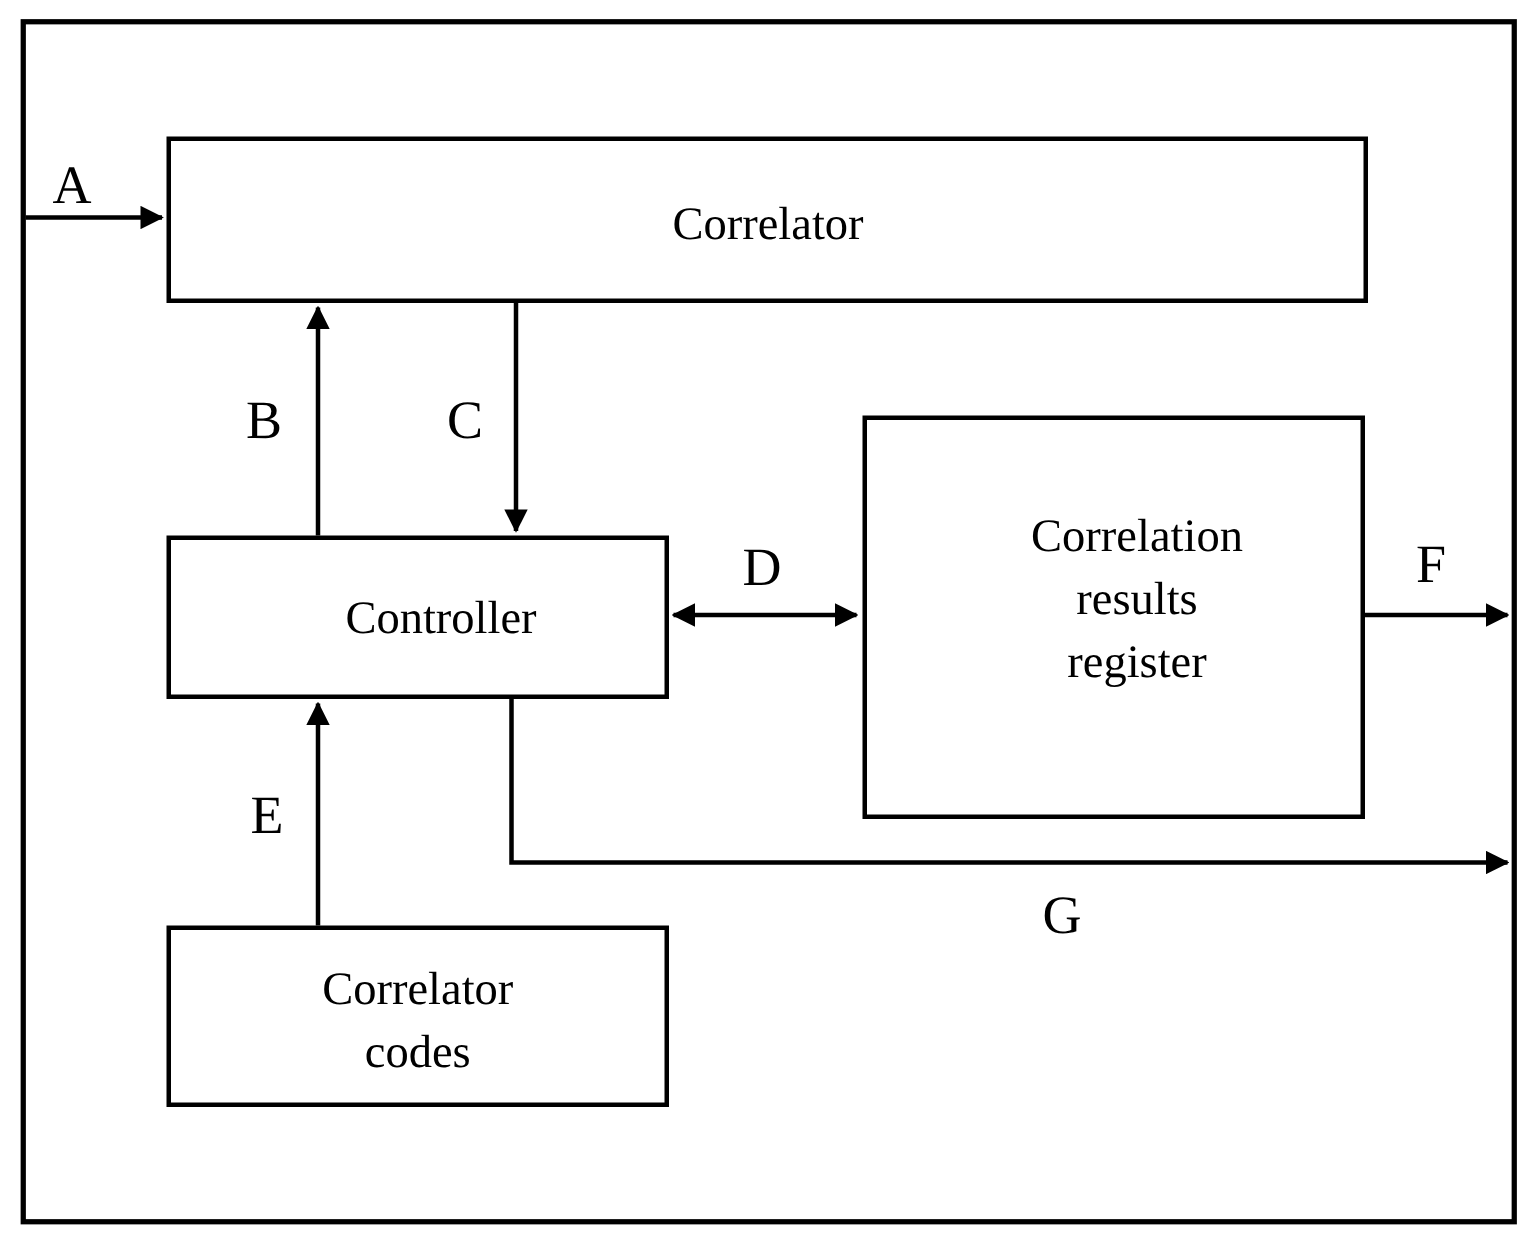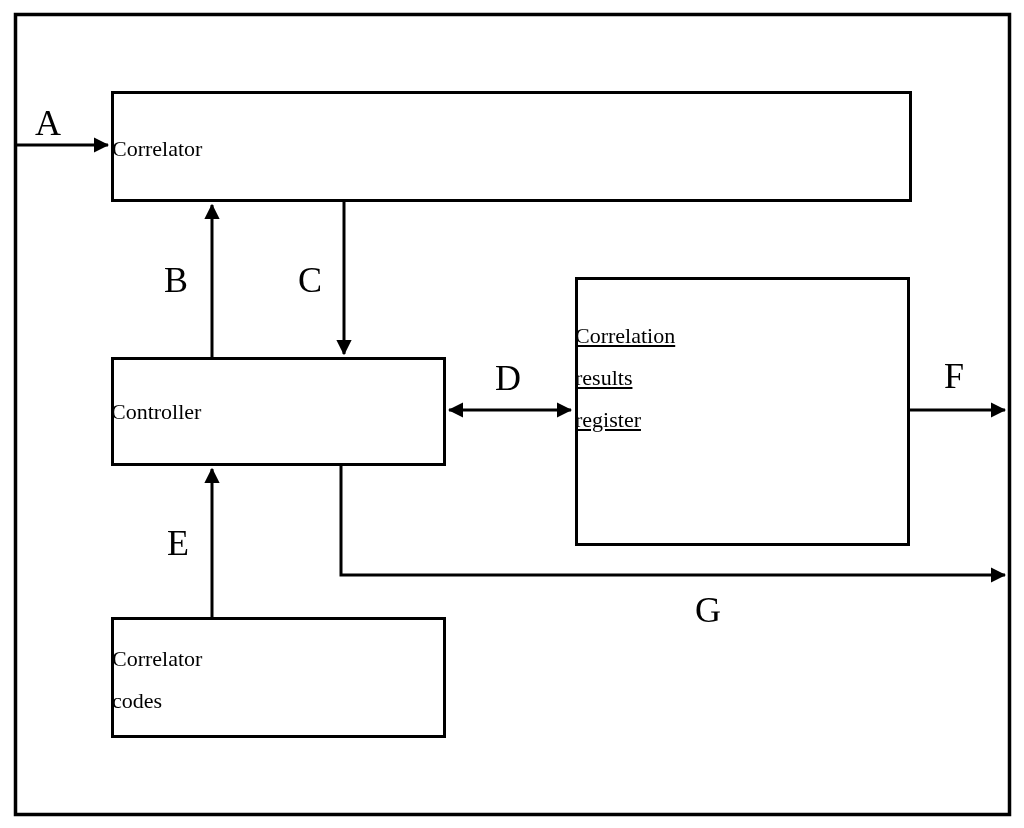--- a/index.html
+++ b/index.html
@@ -35,38 +35,39 @@
     stroke: #000000;
     stroke-width: 3.5;
   }
   .wire {
     fill: none;
     stroke: #000000;
     stroke-width: 3;
   }
   .box-label {
     position: absolute;
+    text-align: center;
     color: #000000;
     font-family: "Liberation Serif", "DejaVu Serif", serif;
-    font-size: 22px;
+    font-size: 31px;
     line-height: 42px;
     white-space: pre-line;
     pointer-events: none;
   }
   .signal-label {
     position: absolute;
     color: #000000;
     font-family: "Liberation Serif", "DejaVu Serif", serif;
     font-size: 36px;
     line-height: 36px;
     text-align: center;
   }
   .lbl-correlator   { left: 112px; top: 128px;  width: 800px; }
   .lbl-controller   { left: 111px; top: 391px;  width: 366px; }
-  .lbl-results      { left: 575px; top: 315px;  width: 366px; text-decoration: underline; }
+  .lbl-results      { left: 575px; top: 336px;  width: 366px; }
   .lbl-orthogonal   { left: 112px; top: 638px;  width: 333px; }
 
   .lbl-A { left:  26px; top: 105px; width: 44px; }
   .lbl-B { left: 154px; top: 262px; width: 44px; }
   .lbl-C { left: 288px; top: 262px; width: 44px; }
   .lbl-D { left: 486px; top: 360px; width: 44px; }
   .lbl-E { left: 156px; top: 525px; width: 44px; }
   .lbl-F { left: 932px; top: 358px; width: 44px; }
   .lbl-G { left: 686px; top: 592px; width: 44px; }
 </style>

